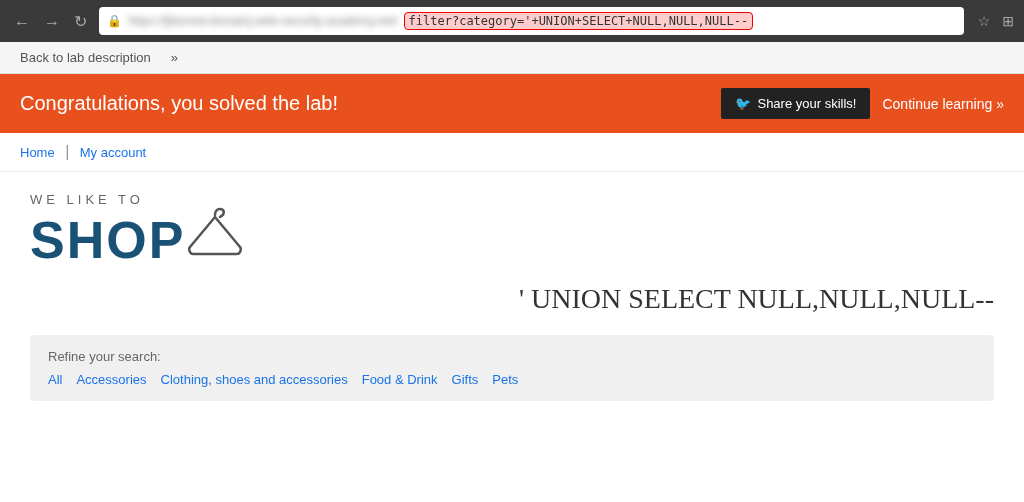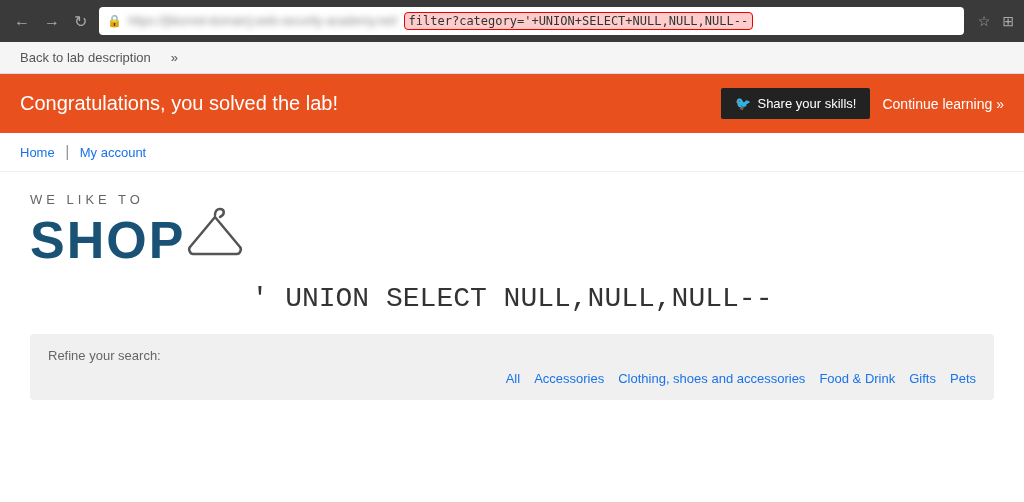--- a/index.html
+++ b/index.html
@@ -165,44 +165,43 @@
     }
     .shop-text {
       font-size: 52px;
       font-weight: bold;
       color: #1a5276;
       letter-spacing: 2px;
     }
 
     
     .sql-result {
-      text-align: center;
+      text-align: right;
       font-size: 28px;
       color: #333;
       margin: 10px 0 20px 0;
-      font-family: Liberation Mono, monospace;
+      font-family: Liberation Serif, serif;
     }
 
     
     .refine-section {
       background: #f0f0f0;
       border-radius: 4px;
       padding: 14px 18px;
       margin: 4px 0 10px 0;
     }
     .refine-label {
       color: #666;
       font-size: 13px;
       margin-bottom: 8px;
     }
     .category-links {
       display: flex;
       gap: 14px;
       flex-wrap: wrap;
-      justify-content: flex-end;
     }
     .category-link {
       color: #1a73e8;
       font-size: 13px;
       text-decoration: none;
     }
   </style>
 </head>
 <body>
 

